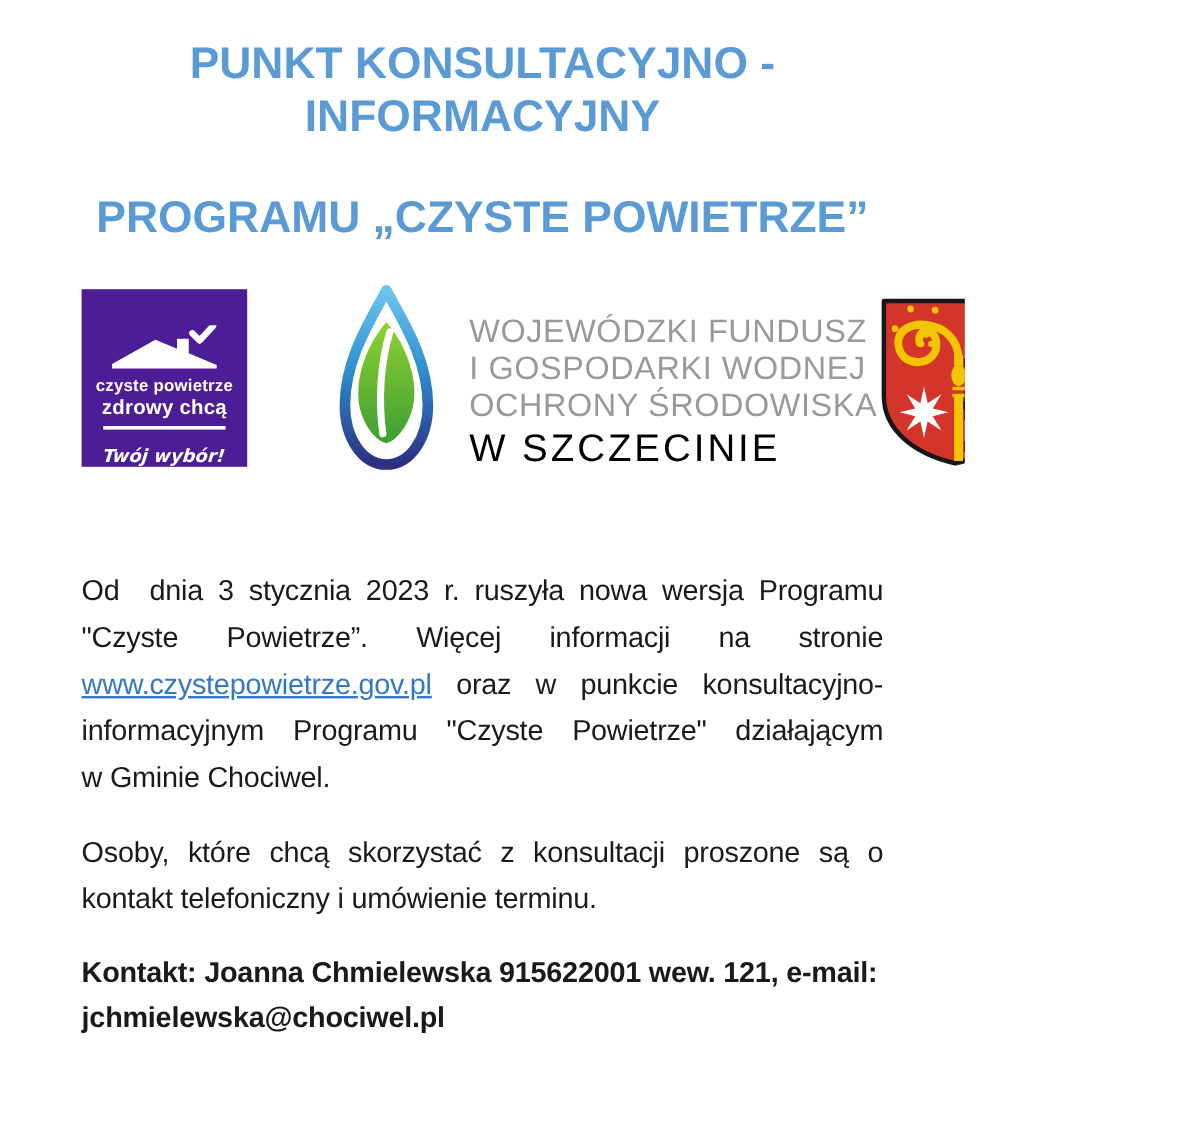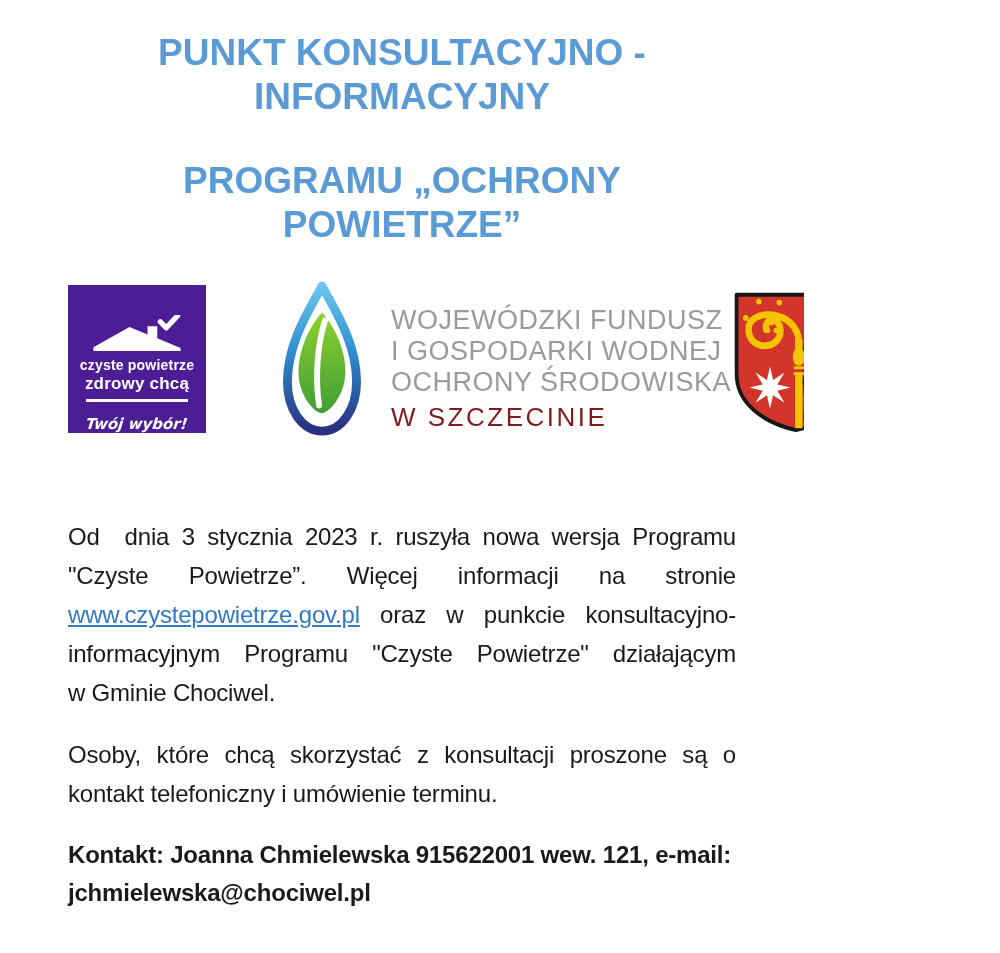--- a/index.html
+++ b/index.html
@@ -26,37 +26,37 @@
   .logo-cp svg{margin-top:30px;display:block;}
   .cp-l1{font-size:14px;font-weight:bold;margin-top:4px;letter-spacing:.2px;}
   .cp-l2{font-size:17px;font-weight:bold;margin-top:1px;letter-spacing:.2px;}
   .cp-bar{width:102px;height:4px;background:#ffffff;margin-top:5px;}
   .cp-tag{font-size:15px;font-style:italic;font-weight:600;margin-top:13px;
           transform:skewX(-6deg);font-family:"DejaVu Sans",sans-serif;}
   .logo-wf{display:flex;margin-left:74px;flex:none;justify-content:center;}
   .logo-wf svg{display:block;flex:none;}
   .wf-text{margin-left:27px;margin-top:24px;}
   .wf-line{font-size:27px;line-height:31px;color:#9A9A9A;letter-spacing:.5px;white-space:nowrap;}
-  .wf-city{font-size:26px;line-height:30px;color:#7f1d1d;letter-spacing:2.5px;margin-top:4px;white-space:nowrap;}
+  .wf-city{font-size:32px;line-height:30px;color:#000000;letter-spacing:2.5px;margin-top:4px;white-space:nowrap;}
   .logo-herb{margin-left:auto;margin-right:36px;margin-top:8px;flex:none;}
   
   .bodytext{font-size:24px;line-height:39px;letter-spacing:-0.2px;}
   .para{margin:0;text-align:justify;}
   .p1{margin-top:78px;}
   .para + .para{margin-top:23px;}
   .link{color:#3579C4;text-decoration:underline;}
   .contact{margin-top:29px;font-weight:bold;text-align:left;line-height:38px;}
 </style>
 </head>
 <body>
 
 <div class="page">
 
   <h1 class="title title1">PUNKT KONSULTACYJNO - INFORMACYJNY</h1>
-  <h1 class="title title2">PROGRAMU „OCHRONY POWIETRZE”</h1>
+  <h1 class="title title2">PROGRAMU „CZYSTE POWIETRZE”</h1>
 
   <div class="logos">
 
     <div class="logo-cp">
       <svg width="112" height="44" viewBox="0 0 120 50">
         <path d="M2,48 L2,43 L50,16 L74,26 L74,15 L87,15 L87,31 L118,44 L118,48 Z" fill="#ffffff"></path>
         <path d="M91,9 L99,17 L114,1" fill="none" stroke="#ffffff" stroke-width="7" stroke-linecap="round" stroke-linejoin="round"></path>
       </svg>
       <div class="cp-l1">czyste powietrze</div>
       <div class="cp-l2">zdrowy chcą</div>

